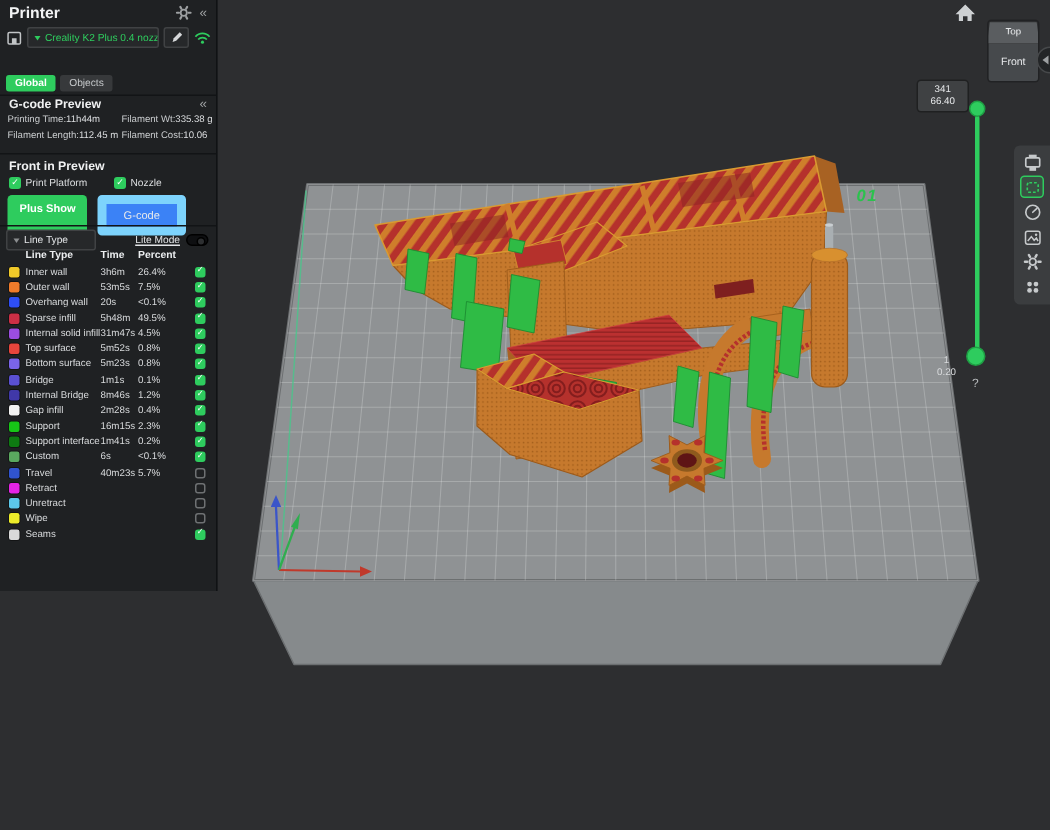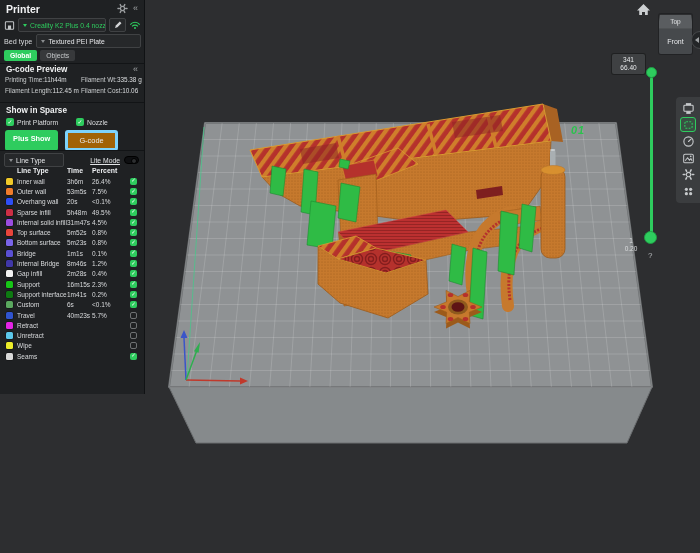--- a/index.html
+++ b/index.html
@@ -42,21 +42,21 @@
   .sp-title{position:absolute;top:106px;left:6px;font-size:8.2px;font-weight:bold;color:#f0f1f2}
   .checks{position:absolute;top:118px;left:6px;right:6px;display:flex}
   .check{display:flex;align-items:center;gap:3px;font-size:6.8px;color:#dcdee0}
   .check:first-child{width:70px}
   .cb{width:8px;height:8px;border-radius:2px;display:flex;align-items:center;justify-content:center;
       font-size:6px;line-height:1;color:#fff;flex:none}
   .cb.on{background:#2ecc5e}
   .cb.off{border:1px solid #6e7173;background:transparent}
   .mode{position:absolute;top:130px;left:5px;display:flex;gap:7px}
   .btn-g{background:#2ecc5e;color:#fff;font-size:7.4px;font-weight:bold;padding:4px 8px;border-radius:3px}
-  .btn-d{background:#a16207;border:3px solid #7dd3fc;color:#e8eaec;font-size:7.4px;padding:3px 11px;border-radius:3px}
+  .btn-d{background:#3b82f6;border:6px solid #7dd3fc;color:#e8eaec;font-size:7.4px;padding:3px 11px;border-radius:3px}
   .ltc{position:absolute;top:153px;left:4px;right:5px;display:flex;align-items:center}
   .sel.lt{width:60px;color:#e3e5e7}
   .lite{margin-left:auto;display:flex;align-items:center;gap:4px}
   .lite .lbl{font-size:6.8px;color:#e3e5e7;text-decoration:underline}
   .toggle{width:15px;height:8px;border-radius:4px;background:#0e0f11;border:1px solid #000;position:relative}
   .knob{position:absolute;right:1px;top:0.5px;width:6px;height:6px;border-radius:50%;background:#2d2f31;border:1px solid #000}
   .th{position:absolute;top:167px;left:6px;right:6px;display:flex;font-size:6.9px;font-weight:bold;color:#eceef0}
   .th .c1{width:11px}.th .c2{width:50px}.th .c3{width:25px}.th .c4{width:30px}
   .rows{position:absolute;top:176px;left:0;right:0}
   .ltr{display:flex;align-items:center;height:10.3px;padding-left:6px}
@@ -280,27 +280,20 @@
       </span>
       <span class="icn">
         <svg width="12" height="10" viewBox="0 0 14 10" fill="none">
           <path d="M1.5,4.5 A7,7 0 0 1 12.5,4.5" stroke="#2ecc5e" stroke-width="1.3"></path>
           <path d="M3.6,6.6 A4.6,4.6 0 0 1 10.4,6.6" stroke="#2ecc5e" stroke-width="1.3"></path>
           <circle cx="7" cy="8.6" r="1.2" fill="#2ecc5e"></circle>
         </svg>
       </span>
     </div>
 
-    <div class="row-bed">
-      <span>Bed type</span>
-      <span class="sel bed">
-        <span class="chev"></span>
-        <span>Textured PEI Plate</span>
-      </span>
-    </div>
 
     <div class="row-tabs">
       <span class="tab act">Global</span>
       <span class="tab inact">Objects</span>
     </div>
 
     <div class="rule" style="top:63px"></div>
 
     <div class="gh">
       <span class="t">G-code Preview</span>
@@ -308,21 +301,21 @@
     </div>
     <div class="stats">
       <span><span>Printing Time:</span><span class="v">11h44m</span></span>
       <span><span>Filament Wt:</span><span class="v">335.38 g</span></span>
       <span><span>Filament Length:</span><span class="v">112.45 m</span></span>
       <span><span>Filament Cost:</span><span class="v">10.06</span></span>
     </div>
 
     <div class="rule" style="top:102px"></div>
 
-    <div class="sp-title">Show in Sparse</div>
+    <div class="sp-title">Front in Preview</div>
     <div class="checks">
       <span class="check">
         <span class="cb on">✓</span>
         <span>Print Platform</span>
       </span>
       <span class="check">
         <span class="cb on">✓</span>
         <span>Nozzle</span>
       </span>
     </div>

